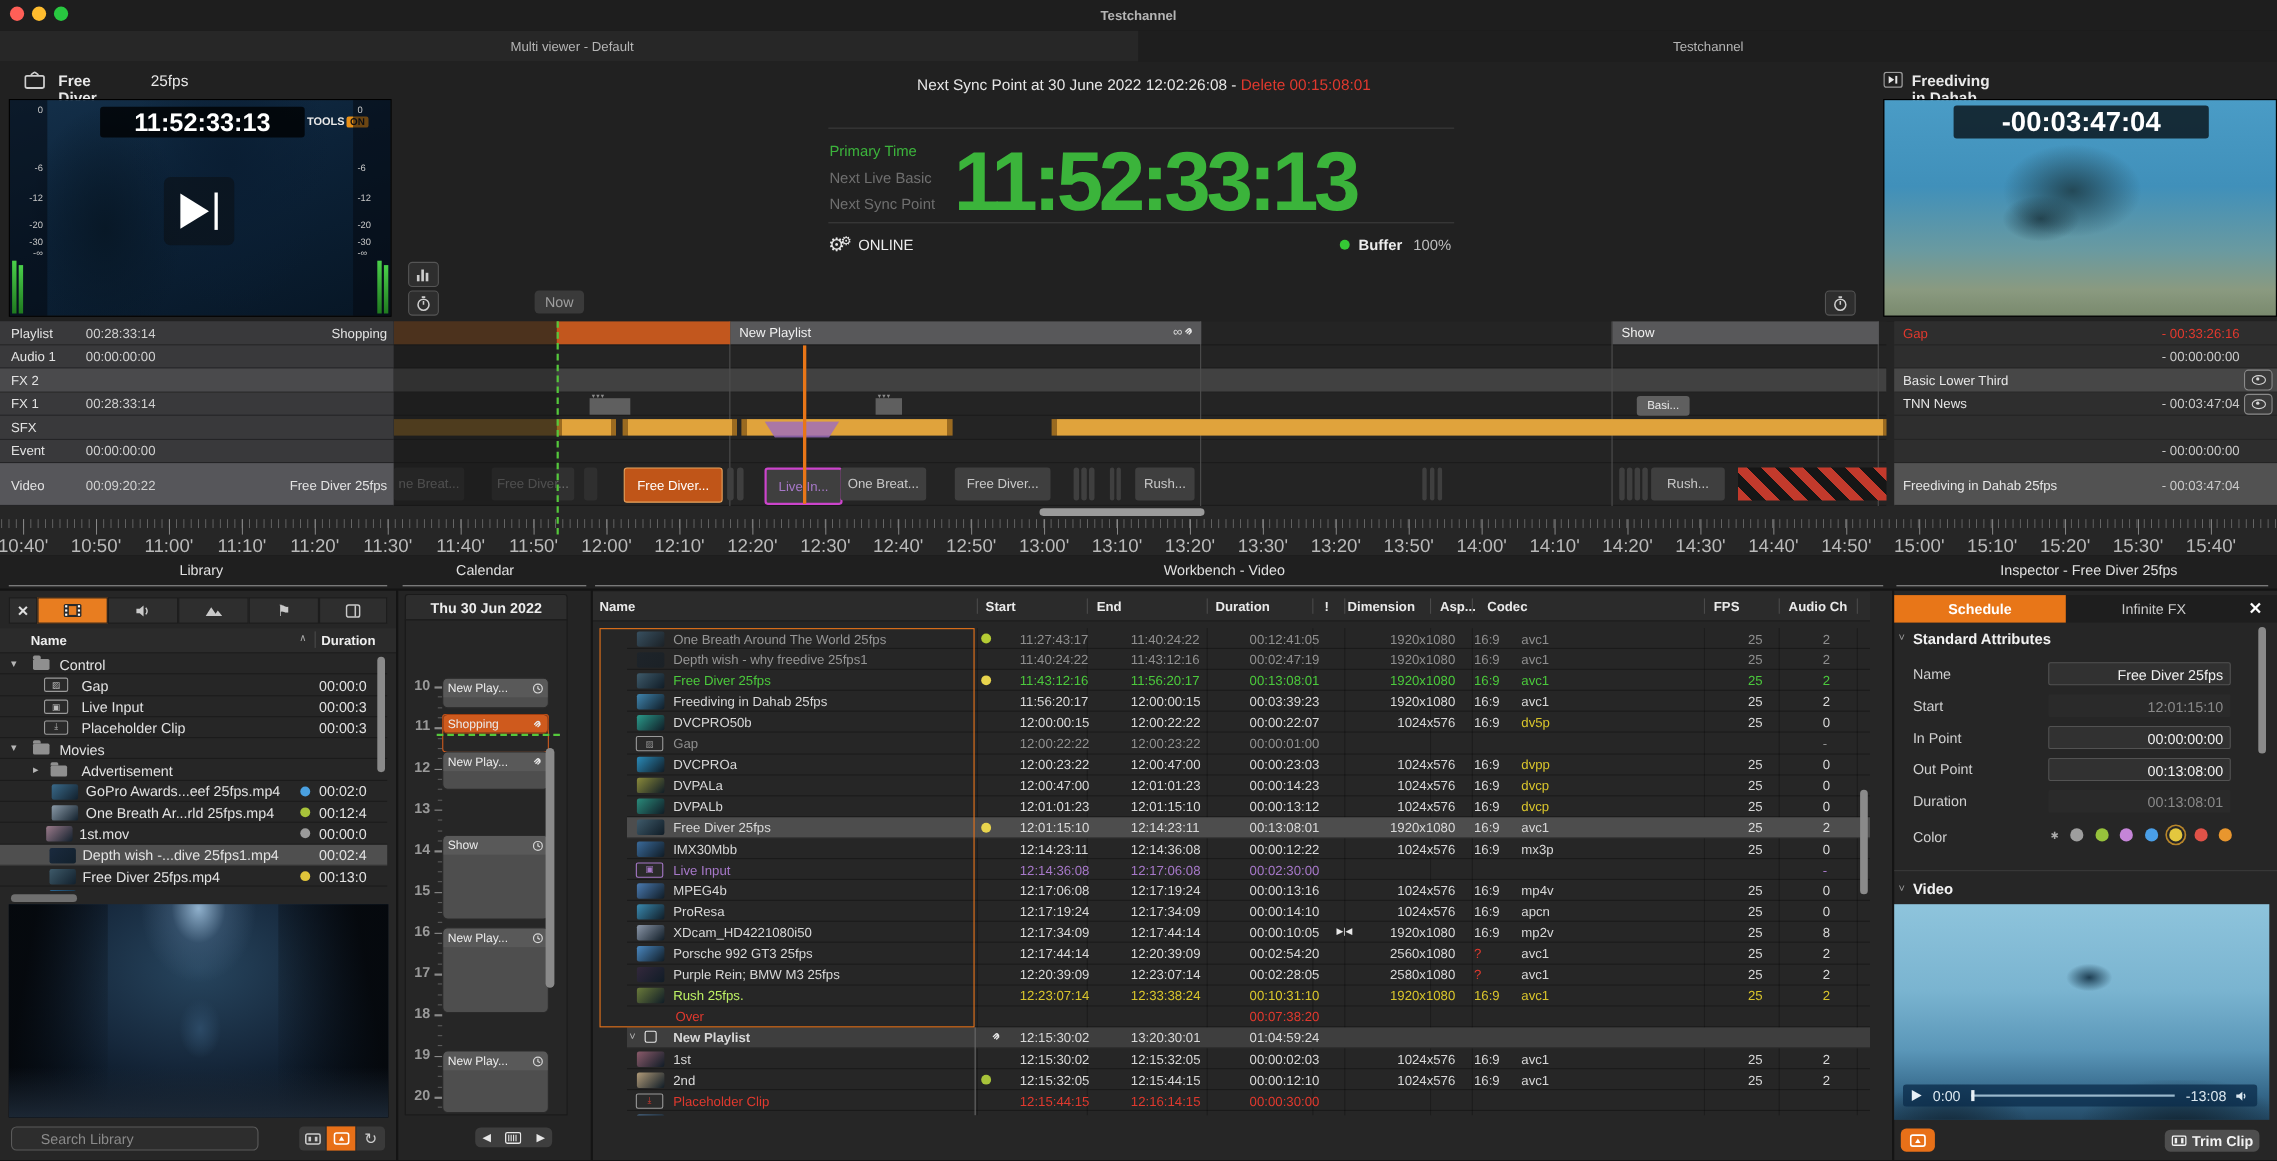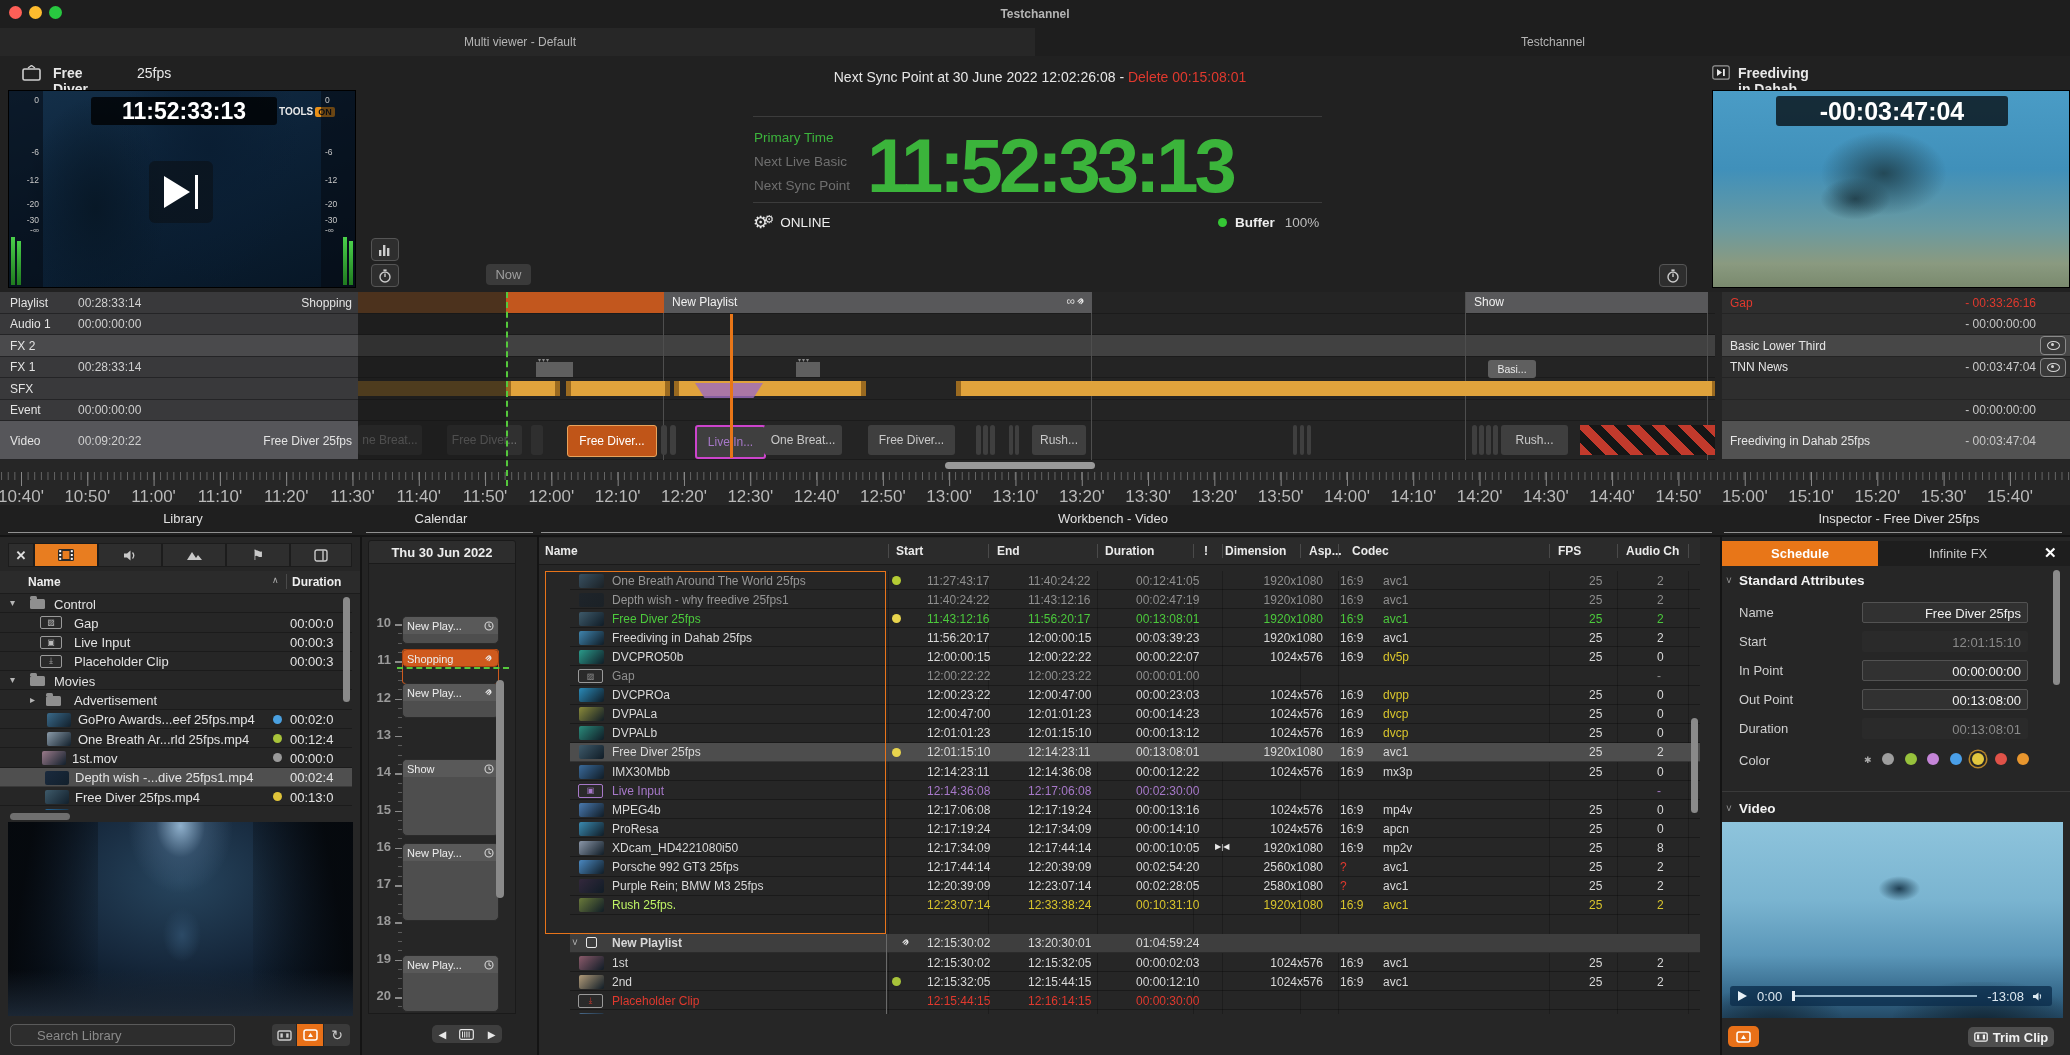--- a/index.html
+++ b/index.html
@@ -911,20 +911,25 @@
           <div class="wcell" style="left: 357px; top: 2.5px; color: rgb(217, 197, 44);">12:23:07:14</div>
           <div class="wcell" style="left: 458px; top: 2.5px; color: rgb(217, 197, 44);">12:33:38:24</div>
           <div class="wcell" style="left: 566px; top: 2.5px; color: rgb(217, 197, 44);">00:10:31:10</div>
           <div class="wcell" style="left: 672px; top: 2.5px; width: 81px; text-align: right; color: rgb(217, 197, 44);">1920x1080</div>
           <div class="wcell" style="left: 770px; top: 2.5px; color: rgb(217, 197, 44);">16:9</div>
           <div class="wcell" style="left: 813px; top: 2.5px; color: rgb(217, 197, 44);">avc1</div>
           <div class="wcell" style="left: 1019px; top: 2.5px; color: rgb(217, 197, 44);">25</div>
           <div class="wcell" style="left: 1087px; top: 2.5px; color: rgb(217, 197, 44);">2</div>
           <div style="position: absolute; left: 0px; right: 0px; bottom: 0px; height: 1px; background: rgba(0, 0, 0, 0.3);"></div>
         </div>
+        <div class="wrow" style="top: 343.8px; height: 19.1px;">
+          <div class="wcell" style="left: 44px; top: 2.5px; color: rgb(224, 57, 46); font-weight: 400;">Over</div>
+          <div class="wcell" style="left: 566px; top: 2.5px; color: rgb(224, 57, 46);">00:07:38:20</div>
+          <div style="position: absolute; left: 0px; right: 0px; bottom: 0px; height: 1px; background: rgba(0, 0, 0, 0.3);"></div>
+        </div>
         <div class="wrow" style="top: 362.9px; height: 19.1px; background: rgb(62, 62, 62);">
           <div style="position: absolute; left: 2px; top: 3px; font-size: 10px; color: rgb(181, 181, 181);">˅</div>
           <div style="position: absolute; left: 16px; top: 3.5px; width: 11px; height: 11px; border: 1.6px solid rgb(232, 232, 232); border-radius: 2px; box-sizing: border-box;"></div>
           <div style="position: absolute; left: 330px; top: 3px;">
             <svg width="11" height="11" viewBox="0 0 11 11">
               <path d="M4.2 6.8 L6.8 4.2 M3 5.4 L5 3.4 a1.6 1.6 0 0 1 2.3 2.3 M6 7.6 L8 5.6" fill="none" stroke="#e8e8e8" stroke-width="1.2" stroke-linecap="round" transform="rotate(0)"></path>
             </svg>
           </div>
           <div class="wcell" style="left: 42px; top: 2.5px; color: rgb(216, 216, 216); font-weight: 700;">New Playlist</div>
           <div class="wcell" style="left: 357px; top: 2.5px; color: rgb(216, 216, 216);">12:15:30:02</div>

